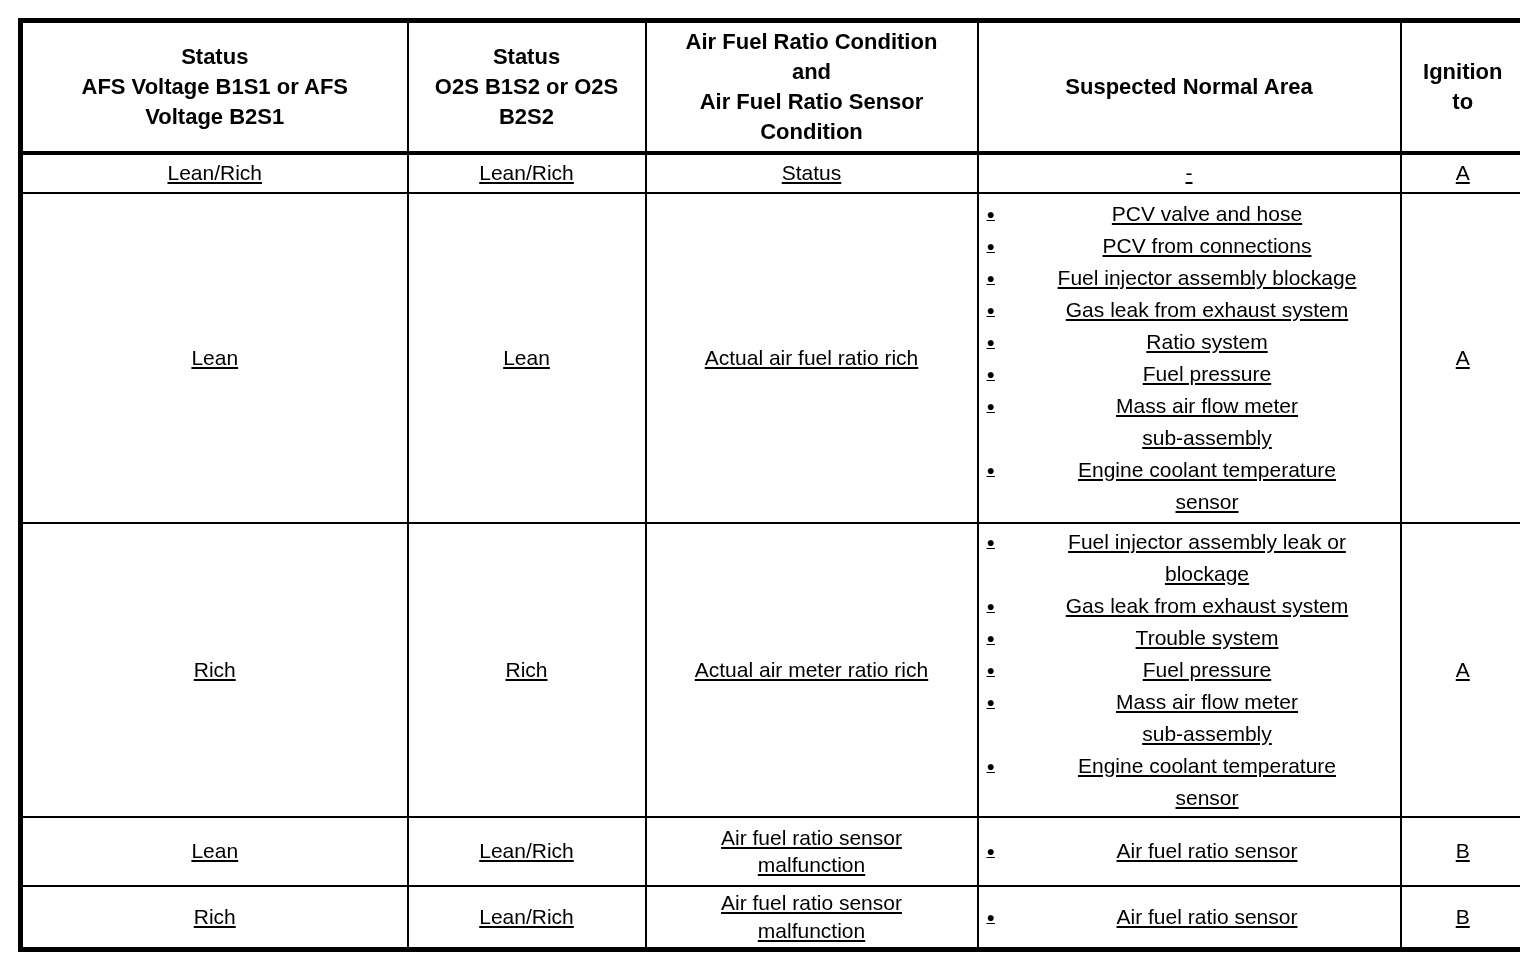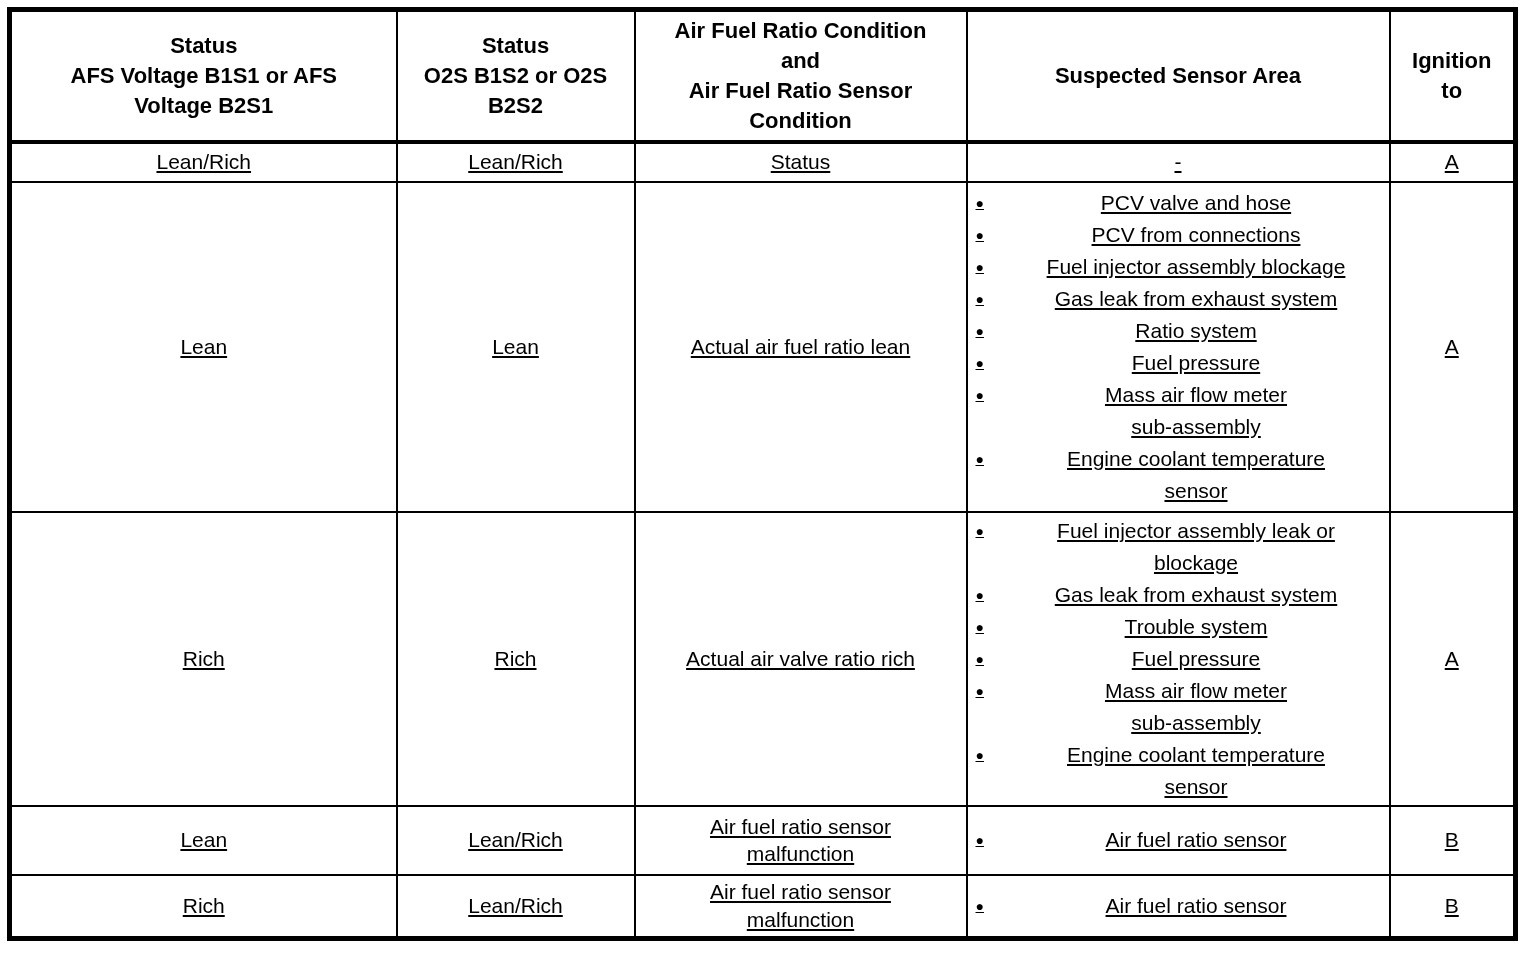--- a/index.html
+++ b/index.html
@@ -5,21 +5,21 @@
   html, body {
     margin: 0;
     padding: 0;
     background: #ffffff;
   }
   .page {
     position: relative;
     width: 1520px;
     height: 960px;
     box-sizing: border-box;
-    padding: 7px;
+    padding: 18px;
     background: #ffffff;
     font-family: "Liberation Sans", "DejaVu Sans", sans-serif;
     color: #000000;
   }
   table.diag {
     width: 1506px;
     border-collapse: collapse;
     table-layout: fixed;
     border: 5px solid #000000;
   }
@@ -93,39 +93,39 @@
         <th class="pre">Status
 AFS Voltage B1S1 or AFS
 Voltage B2S1</th>
         <th class="pre">Status
 O2S B1S2 or O2S
 B2S2</th>
         <th class="pre">Air Fuel Ratio Condition
 and
 Air Fuel Ratio Sensor
 Condition</th>
-        <th class="pre">Suspected Sensor Area</th>
+        <th class="pre">Suspected Normal Area</th>
         <th class="pre">Ignition
 to</th>
       </tr>
     </thead>
     <tbody>
 
       <tr class="r0">
         <td>Lean/Rich</td>
         <td>Lean/Rich</td>
         <td>Status</td>
         <td>-</td>
         <td>A</td>
       </tr>
 
       <tr class="r1">
         <td>Lean</td>
         <td>Lean</td>
-        <td>Actual air fuel ratio lean</td>
+        <td>Actual air fuel ratio rich</td>
         <td class="trouble">
           <ul class="trouble-list">
             <li>
                 <span class="bullet">●</span>
                 <span class="ti pre">PCV valve and hose</span>
               </li>
             <li>
                 <span class="bullet">●</span>
                 <span class="ti pre">PCV from connections</span>
               </li>
@@ -156,21 +156,21 @@
 sensor</span>
               </li>
           </ul>
         </td>
         <td>A</td>
       </tr>
 
       <tr class="r2">
         <td>Rich</td>
         <td>Rich</td>
-        <td>Actual air valve ratio rich</td>
+        <td>Actual air meter ratio rich</td>
         <td class="trouble">
           <ul class="trouble-list">
             <li>
                 <span class="bullet">●</span>
                 <span class="ti pre">Fuel injector assembly leak or
 blockage</span>
               </li>
             <li>
                 <span class="bullet">●</span>
                 <span class="ti pre">Gas leak from exhaust system</span>

